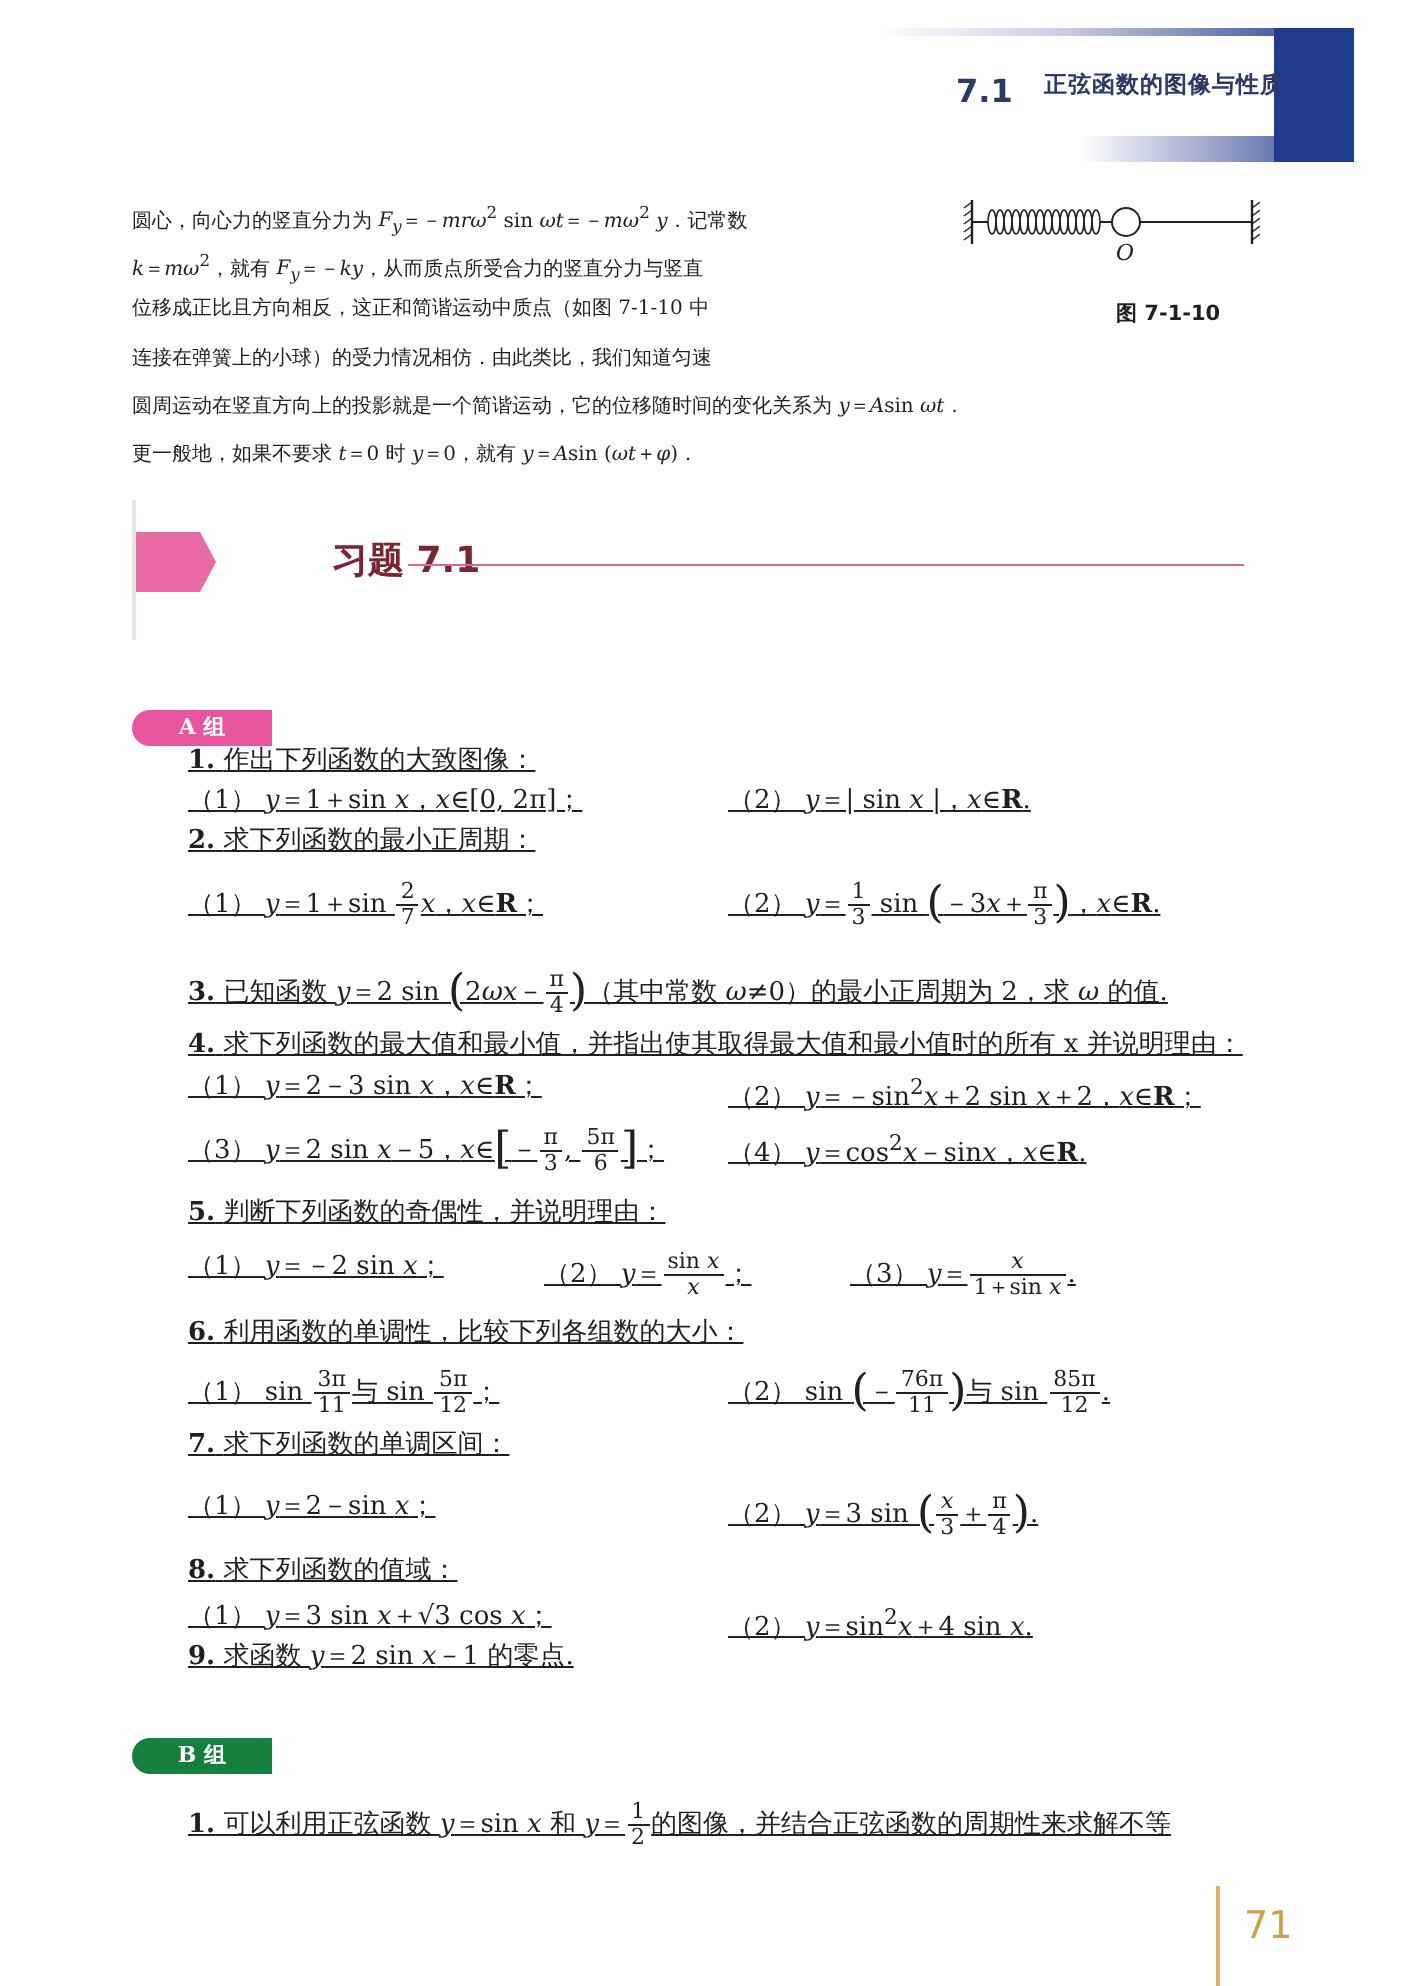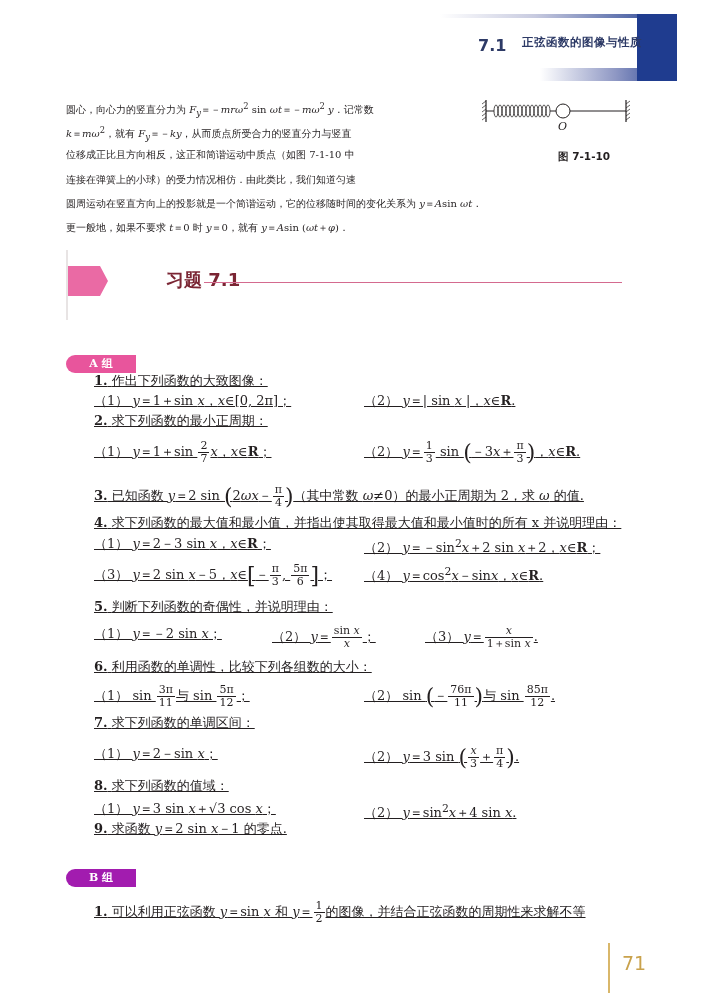--- a/index.html
+++ b/index.html
@@ -50,21 +50,21 @@
     left: 118px; top: 268px; font-family: "DejaVu Sans", "Liberation Sans", sans-serif;
     font-size: 18px; font-weight: bold; color: #7a2533; margin-left: 48px;
   }
   .ex-line { left: 204px; top: 282px; width: 418px; height: 1px; background: #d46a8f; }
   .group-badge {
     left: 66px; top: 339px; width: 70px; height: 18px;
     background: #e8559c; color: #ffffff;
     border-radius: 9px 0 0 9px;
     font-size: 11px; font-weight: bold; line-height: 18px; text-align: center; margin-top: 16px;
   }
-  .group-badge.b { top: 853px; background: #a21caf; }
+  .group-badge.b { top: 853px; background: #15803d; }
   
   .q { left: 94px; font-size: 13px; white-space: nowrap; line-height: 18px; text-decoration: underline; }
   .q b { font-weight: bold; }
   .q i { font-style: italic; }
   .frac { display: inline-block; vertical-align: middle; text-align: center; font-size: 11px; line-height: 12px; margin: 0 1px; }
   .frac .n { display: block; border-bottom: 1px solid #231f20; padding: 0 2px; }
   .frac .d { display: block; padding: 0 2px; }
   .big { font-size: 22px; vertical-align: middle; line-height: 18px; }
   
   .pn-line { left: 608px; top: 943px; width: 1.5px; height: 50px; background: #d9b76a; }

